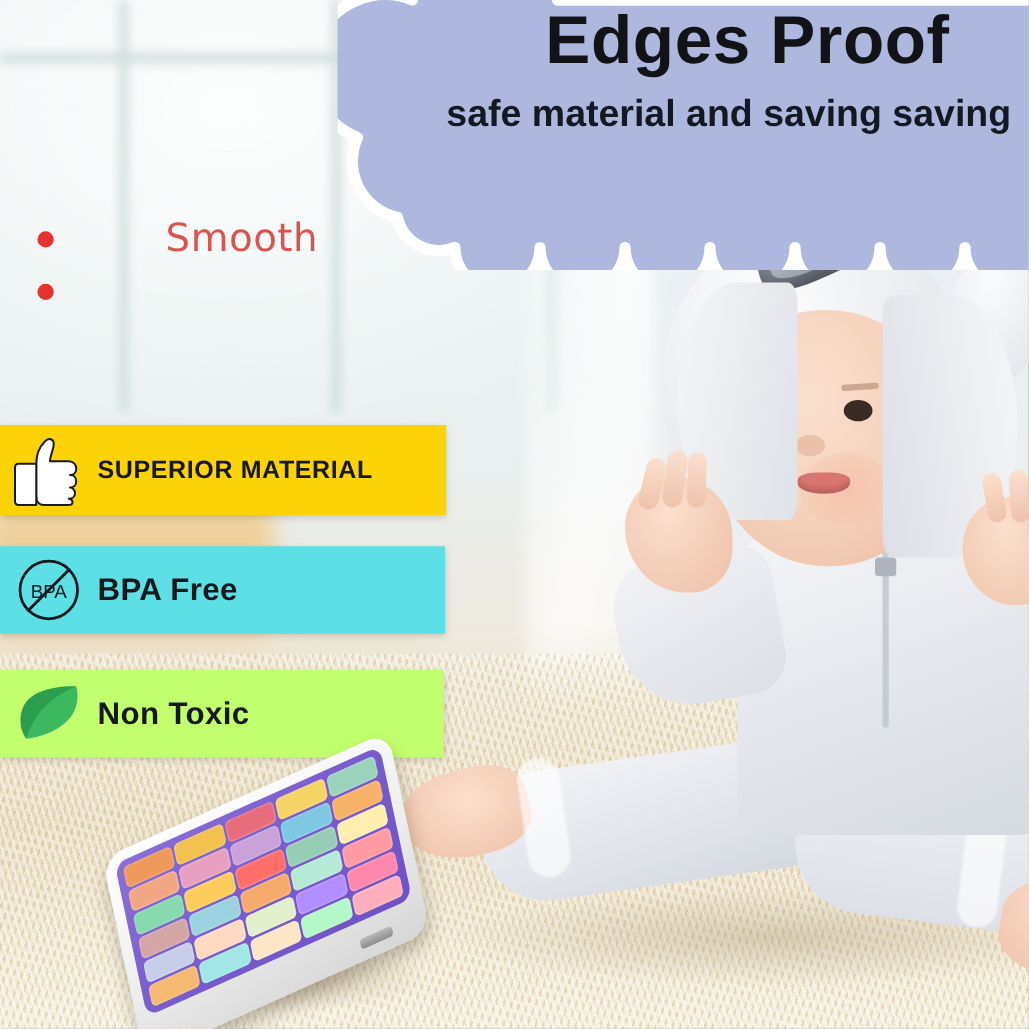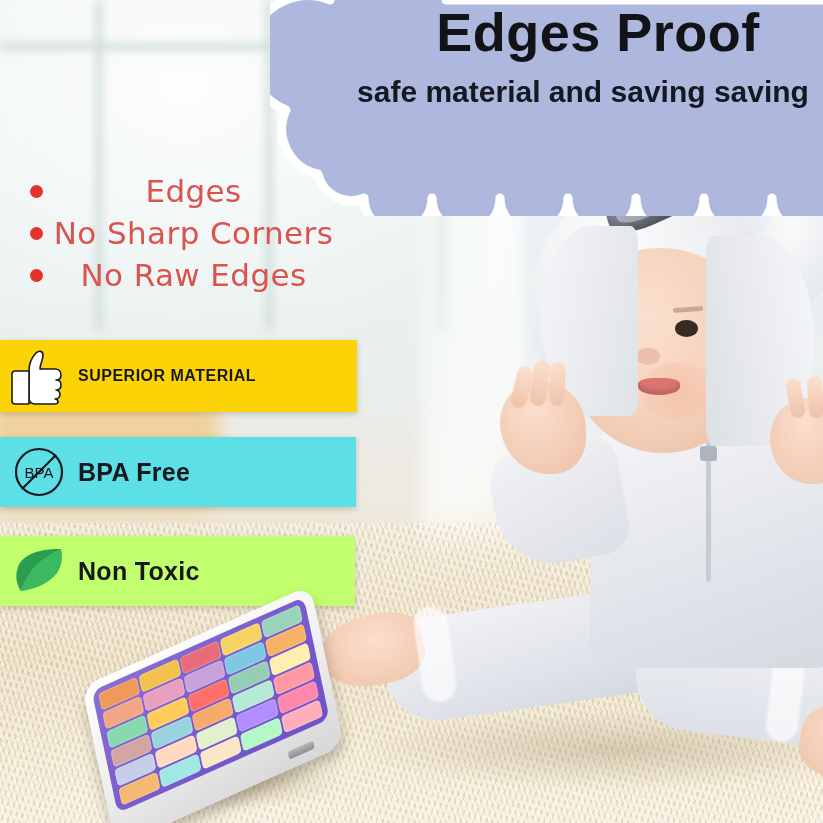--- a/index.html
+++ b/index.html
@@ -195,21 +195,21 @@
     position:absolute;left:0;display:flex;align-items:center;
     box-shadow:0 2px 6px rgba(0,0,0,.18);
   }
   .b-yellow{top:340px;width:357px;height:72px;background:#FCD307;}
   .b-cyan{top:437px;width:356px;height:70px;background:#5CDFE5;}
   .b-green{top:536px;width:355px;height:70px;background:#C2FF6E;}
   .b-icon{width:78px;height:100%;display:flex;align-items:center;justify-content:center;flex:0 0 78px;}
   .b-label{
     font-size:25px;font-weight:bold;color:#16181c;letter-spacing:.3px;white-space:nowrap;
   }
-  .b-label.wide{letter-spacing:.5px;font-size:16px;}
+  .b-label.wide{letter-spacing:.5px;font-size:20px;}
 
   
   .phone-wrap{position:absolute;left:88px;top:636px;width:270px;height:180px;}
   .phone{
     position:absolute;left:0;top:0;width:250px;height:160px;
     transform:rotate(-24deg) skewX(-12deg);
     transform-origin:50% 50%;
   }
   .phone-body{
     position:absolute;inset:0;border-radius:18px;
@@ -310,29 +310,24 @@
     </svg>
     <div class="cloud-text">
       <div class="cloud-title">Edges Proof</div>
       <div class="cloud-sub">safe material and saving saving</div>
     </div>
   </div>
 
   <div class="bullets">
     <div class="bullet-row">
       <span class="dot"></span>
-      <span class="bullet-txt">Edges</span>
+      <span class="bullet-txt">Smooth</span>
     </div>
     <div class="bullet-row">
       <span class="dot"></span>
-      <span class="bullet-txt">No Sharp Corners</span>
-    </div>
-    <div class="bullet-row">
-      <span class="dot"></span>
-      <span class="bullet-txt">No Raw Edges</span>
     </div>
   </div>
 
   <div class="banner b-yellow">
     <div class="b-icon">
       <svg width="60" height="58" viewBox="0 0 60 58">
         <g fill="#ffffff" stroke="#1a1a1a" stroke-width="1.6" stroke-linejoin="round">
           <path d="M20 24 C20 16 23 10 27 6 C30 3 34 4 34 8 C34 13 31 17 31 22 L46 22
                    C50 22 52 25 52 28 C52 31 50 33 47 33 C50 33 52 35 52 38
                    C52 41 50 43 47 43 C49 43 51 45 51 47.5 C51 50 49 52 46 52

